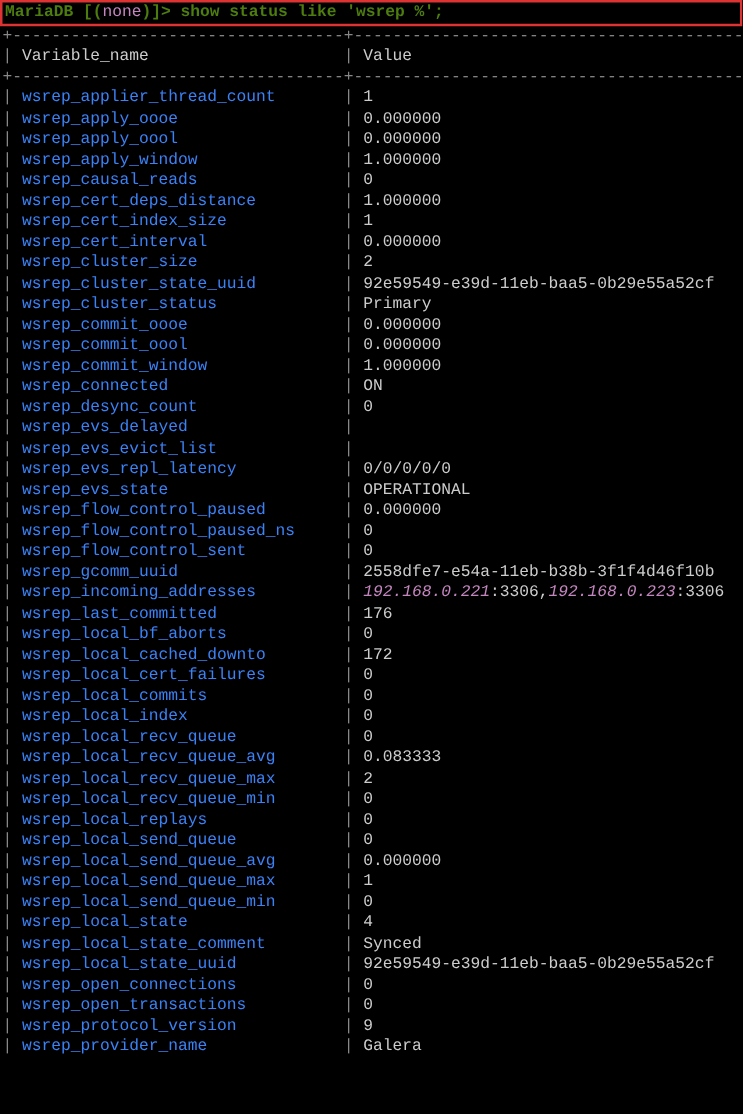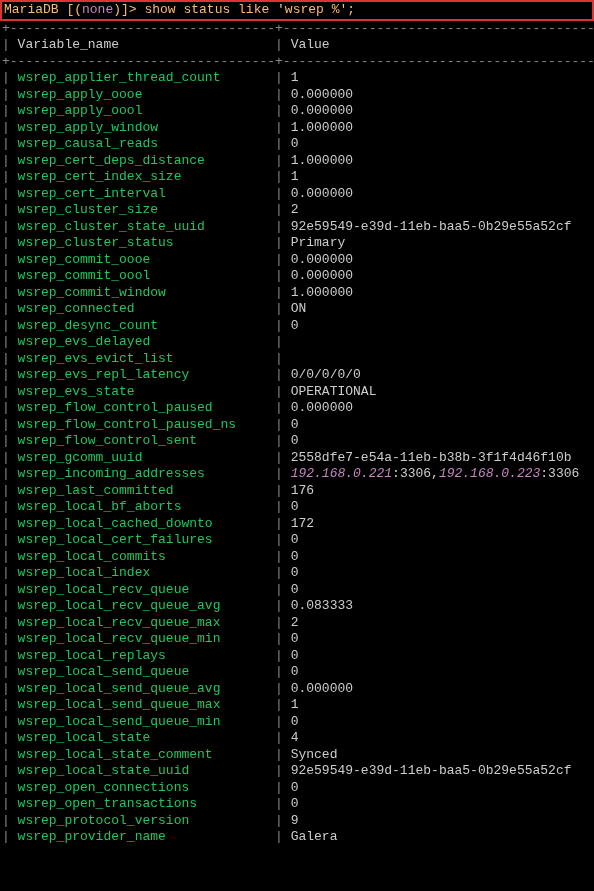--- a/index.html
+++ b/index.html
@@ -10,28 +10,28 @@
     font-size: 13px;
     line-height: 16.5px;
     color: #ccc;
     width: 594px;
   }
   .prompt-line {
     border: 2px solid #d33;
     padding: 0 2px;
     white-space: pre;
   }
-  .white { color: #fdba74; }
+  .white { color: #4d7c0f; font-weight: bold; }
   .purple { color: #c586c0; }
   .line { white-space: pre; padding-left: 2px;}
   .pipe { color: #888; }
   .hdr  { color: #ccc; }
   .sep  { color: #888; }
   .val  { color: #ccc; }
-  .var  { color: #22c55e; font-family: Liberation Mono, monospace; }
+  .var  { color: #3b82f6; font-family: Liberation Mono, monospace; }
   .ip   { color: #c586c0; font-style: italic; }
 </style>
 </head>
 <body>
 
 <div class="prompt-line"><span class="white">MariaDB</span><span class="white"> [(</span><span class="purple">none</span><span class="white">)]&gt;</span><span class="white"> show status like 'wsrep %';</span></div>
 
 <div id="output">
     <div class="line sep">+----------------------------------+-------------------------------------------</div>
     <div class="line"><span class="pipe">| </span><span class="hdr">Variable_name                   </span><span class="pipe"> | </span><span class="hdr">Value</span></div>

